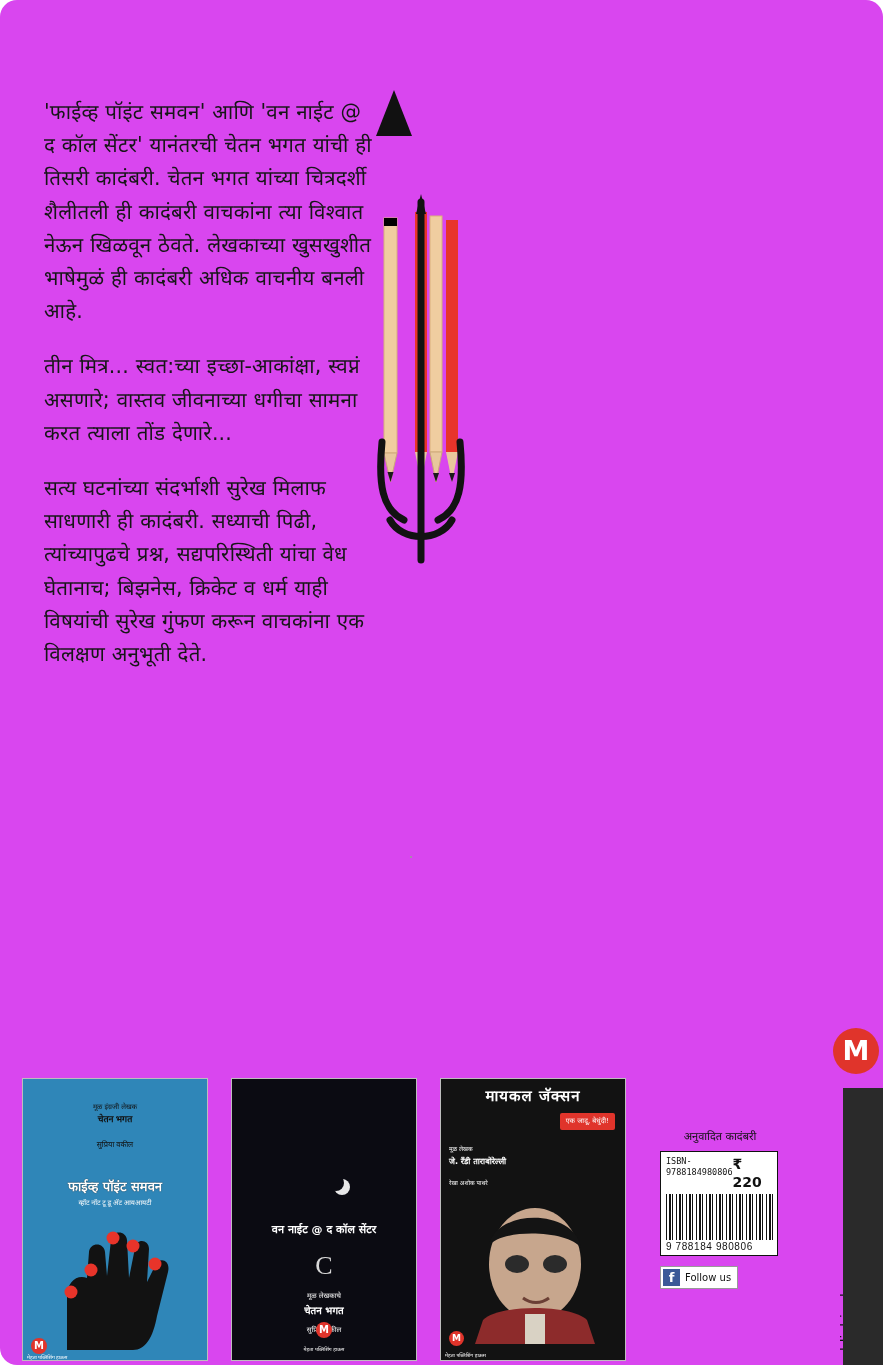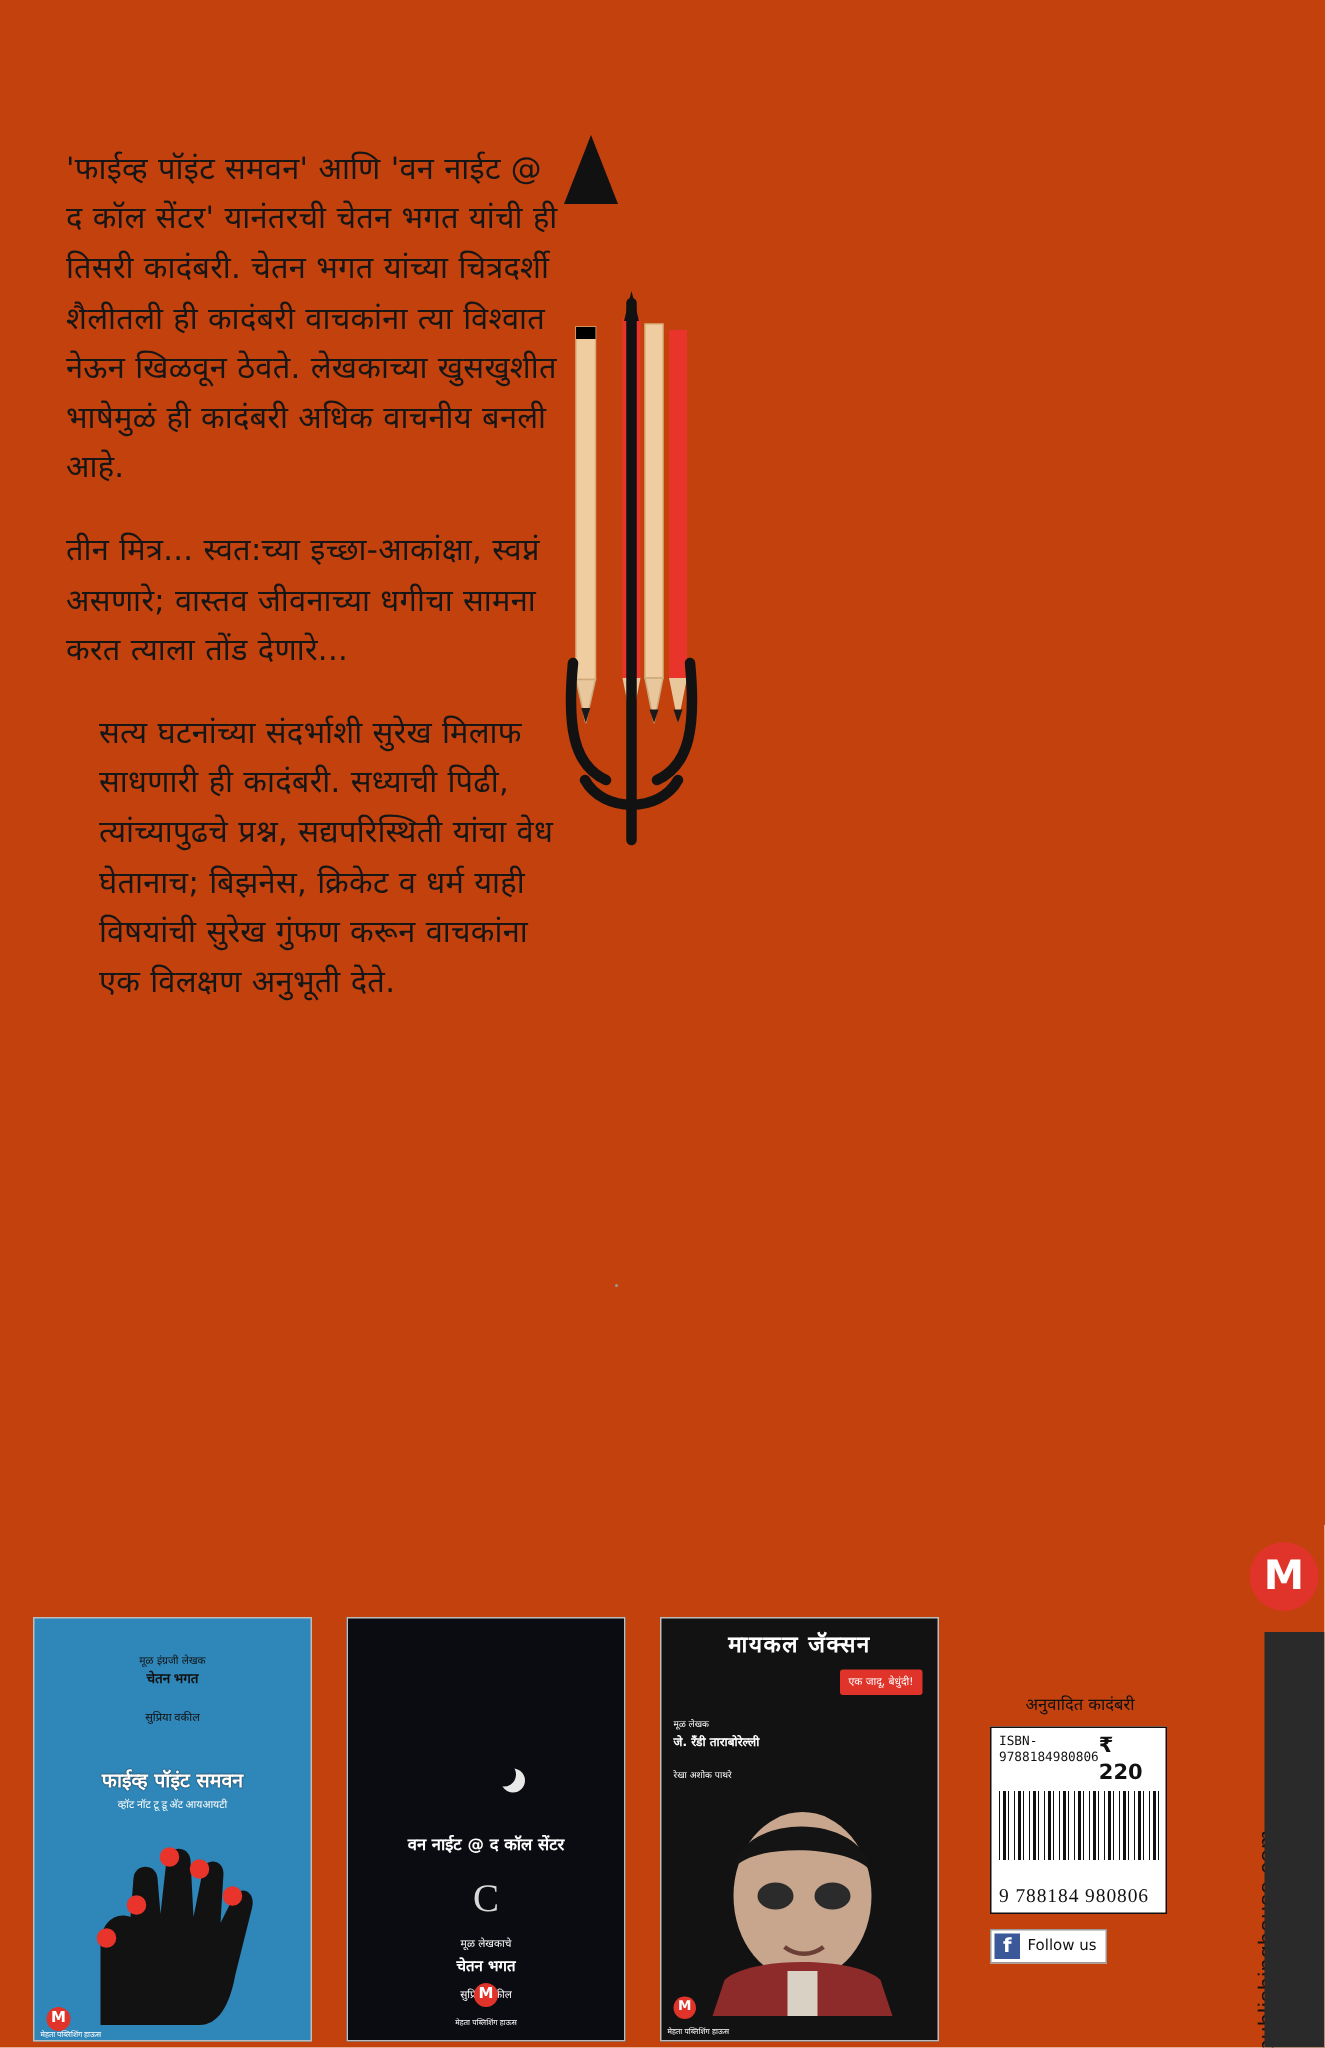--- a/index.html
+++ b/index.html
@@ -12,40 +12,41 @@
     height: 1365px;
     position: relative;
     overflow: hidden;
     font-family: "Liberation Serif", "DejaVu Serif", serif;
     color: #111111;
   }
 
   .page {
     position: absolute;
     inset: 0;
-    background: #c2410c;
+    background: #d946ef;
+    border-radius: 17px;
   }
 
   
   .blurb {
     position: absolute;
     left: 44px;
     top: 96px;
     width: 330px;
   }
   .blurb p {
     margin: 0 0 22px 0;
     font-size: 20.5px;
     line-height: 1.62;
     letter-spacing: 0.2px;
     color: #161616;
     font-family: "DejaVu Sans", sans-serif;
     font-weight: 500;
   }
-  .blurb p:last-child { margin-bottom: 0; margin-left: 22px; }
+  .blurb p:last-child { margin-bottom: 0; }
 
   
   .art {
     position: absolute;
     left: 360px;
     top: 90px;
     width: 160px;
     height: 520px;
   }
 
@@ -284,24 +285,24 @@
   .barcode {
     margin-top: 3px;
     height: 46px;
     width: 108px;
     background-image: repeating-linear-gradient(to right,
       #111 0px, #111 1px, #fff 1px, #fff 3px,
       #111 3px, #111 5px, #fff 5px, #fff 6px,
       #111 6px, #111 7px, #fff 7px, #fff 10px);
   }
   .barcode-num {
-    font-family: Liberation Serif, serif;
-    font-size: 13px;
+    font-family: Liberation Sans, sans-serif;
+    font-size: 10px;
     letter-spacing: 0.6px;
-    margin-top: 16px;
+    margin-top: 1px;
   }
   .fb-follow {
     margin-top: 10px;
     display: inline-flex;
     align-items: center;
     border: 1px solid #999;
     background: #fff;
     padding: 2px 6px 2px 2px;
   }
   .fb-icon {

